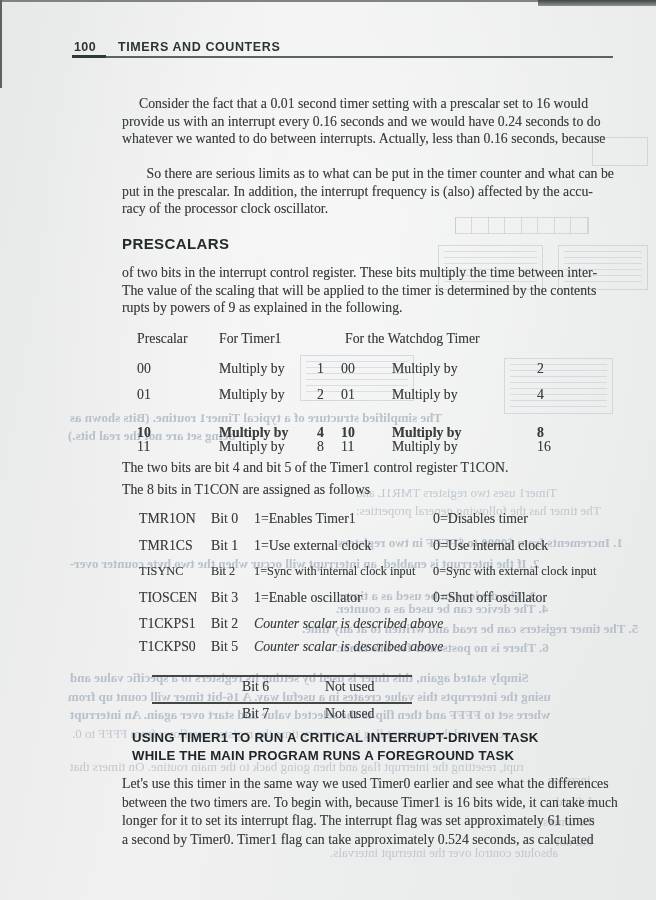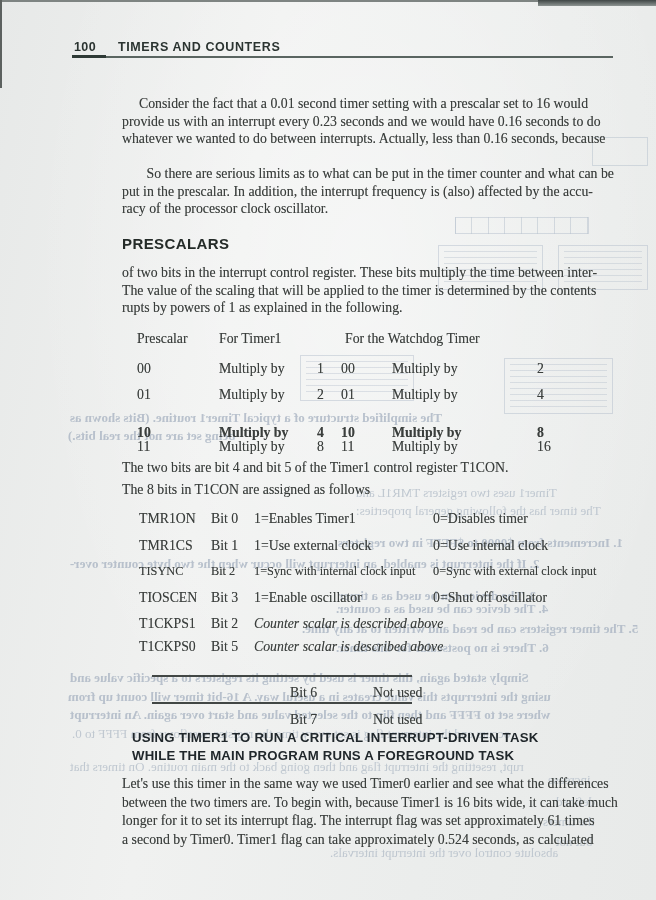--- a/index.html
+++ b/index.html
@@ -71,21 +71,21 @@
   .tc { position:absolute; top:0; white-space:nowrap; }
   .row.cond { font-size:12.3px; }
   .tc.it { font-style:italic; }
 
   
   .struck { position:absolute; left:152px; top:667px; width:260px; height:54px;
     font-size:13.8px; color:#3a3e3c; text-shadow:0 0 .5px rgba(56,60,58,.45); }
   .struck .srow { position:absolute; left:0; width:260px; height:18px; }
   .srow::before { content:""; position:absolute; left:0; right:0; top:8px; height:1.5px;
     background:#424745; }
-  .sc { position:absolute; top:18px; white-space:nowrap;margin-left:48px; }
+  .sc { position:absolute; top:12px; white-space:nowrap; }
 </style>
 </head>
 <body>
 
 <div class="page">
 
   <div class="edge-top"></div>
   <div class="edge-top-right"></div>
   <div class="edge-left"></div>
 
@@ -118,35 +118,35 @@
       <div class="bleed" style="left: 330px; top: 845px;">absolute control over the interrupt intervals.</div>
     </div>
 
   <div class="head-num">100</div>
   <div class="head-title">TIMERS AND COUNTERS</div>
   <div class="rule-main"></div>
   <div class="rule-num"></div>
 
   <div class="para" id="p1">
       <div class="bl fit ind" style="transform: scaleX(1);">Consider the fact that a 0.01 second timer setting with a prescalar set to 16 would</div>
-      <div class="bl fit" style="transform: scaleX(1);">provide us with an interrupt every 0.23 seconds and we would have 0.16 seconds to do</div>
+      <div class="bl fit" style="transform: scaleX(1);">provide us with an interrupt every 0.16 seconds and we would have 0.24 seconds to do</div>
       <div class="bl fit" style="transform: scaleX(1);">whatever we wanted to do between interrupts. Actually, less than 0.16 seconds, because</div>
     </div>
   <div class="para" id="p2">
       <div class="bl fit ind" style="transform: scaleX(1); text-align: right;">So there are serious limits as to what can be put in the timer counter and what can be</div>
       <div class="bl fit" style="transform: scaleX(1);">put in the prescalar. In addition, the interrupt frequency is (also) affected by the accu-</div>
       <div class="bl">racy of the processor clock oscillator.</div>
     </div>
 
   <div class="h1">PRESCALARS</div>
 
   <div class="para" id="p3">
       <div class="bl fit" style="transform: scaleX(1);">of two bits in the interrupt control register. These bits multiply the time between inter-</div>
       <div class="bl fit" style="transform: scaleX(1);">The value of the scaling that will be applied to the timer is determined by the contents</div>
-      <div class="bl">rupts by powers of 1 as explained in the following.</div>
+      <div class="bl">rupts by powers of 9 as explained in the following.</div>
     </div>
 
   <div class="ptable" id="ptable">
     <div class="row" style="top:0">
       <span class="pc" style="left:0">Prescalar</span>
       <span class="pc" style="left:82px">For Timer1</span>
       <span class="pc" style="left:208px">For the Watchdog Timer</span>
     </div>
   <div class="row" style="top: 30px;">
         <span class="pc" style="left: 0px;">00</span>

